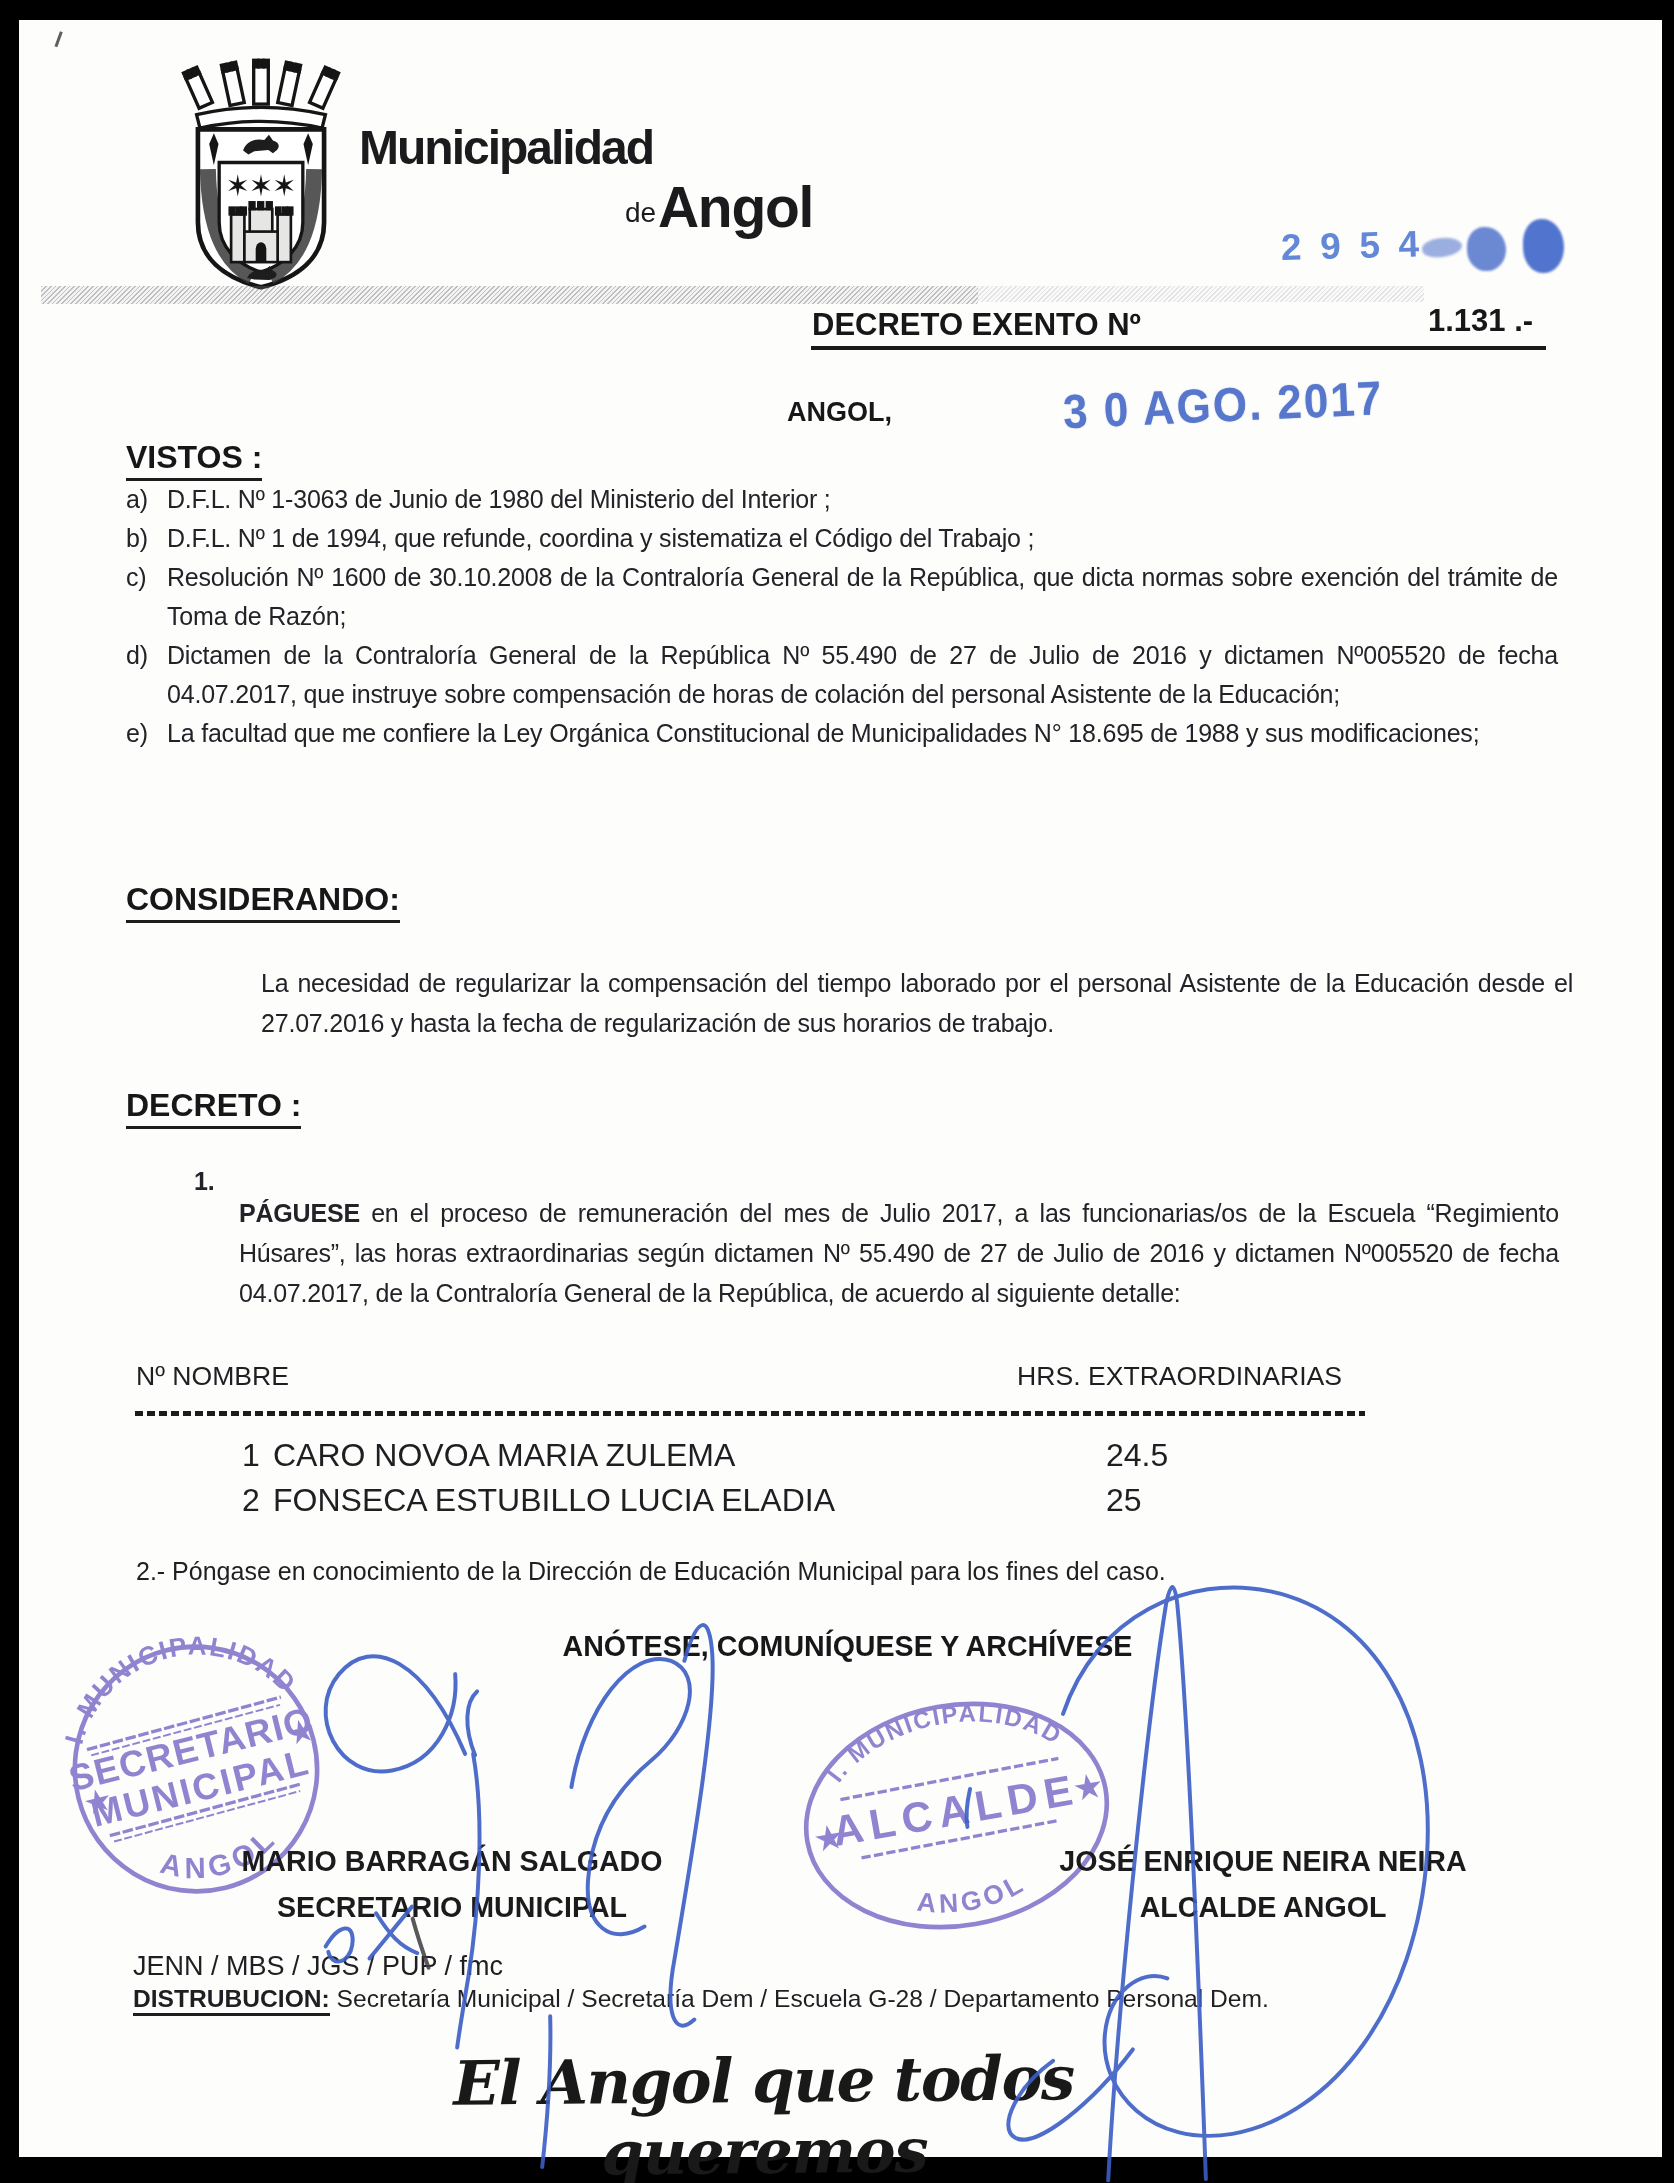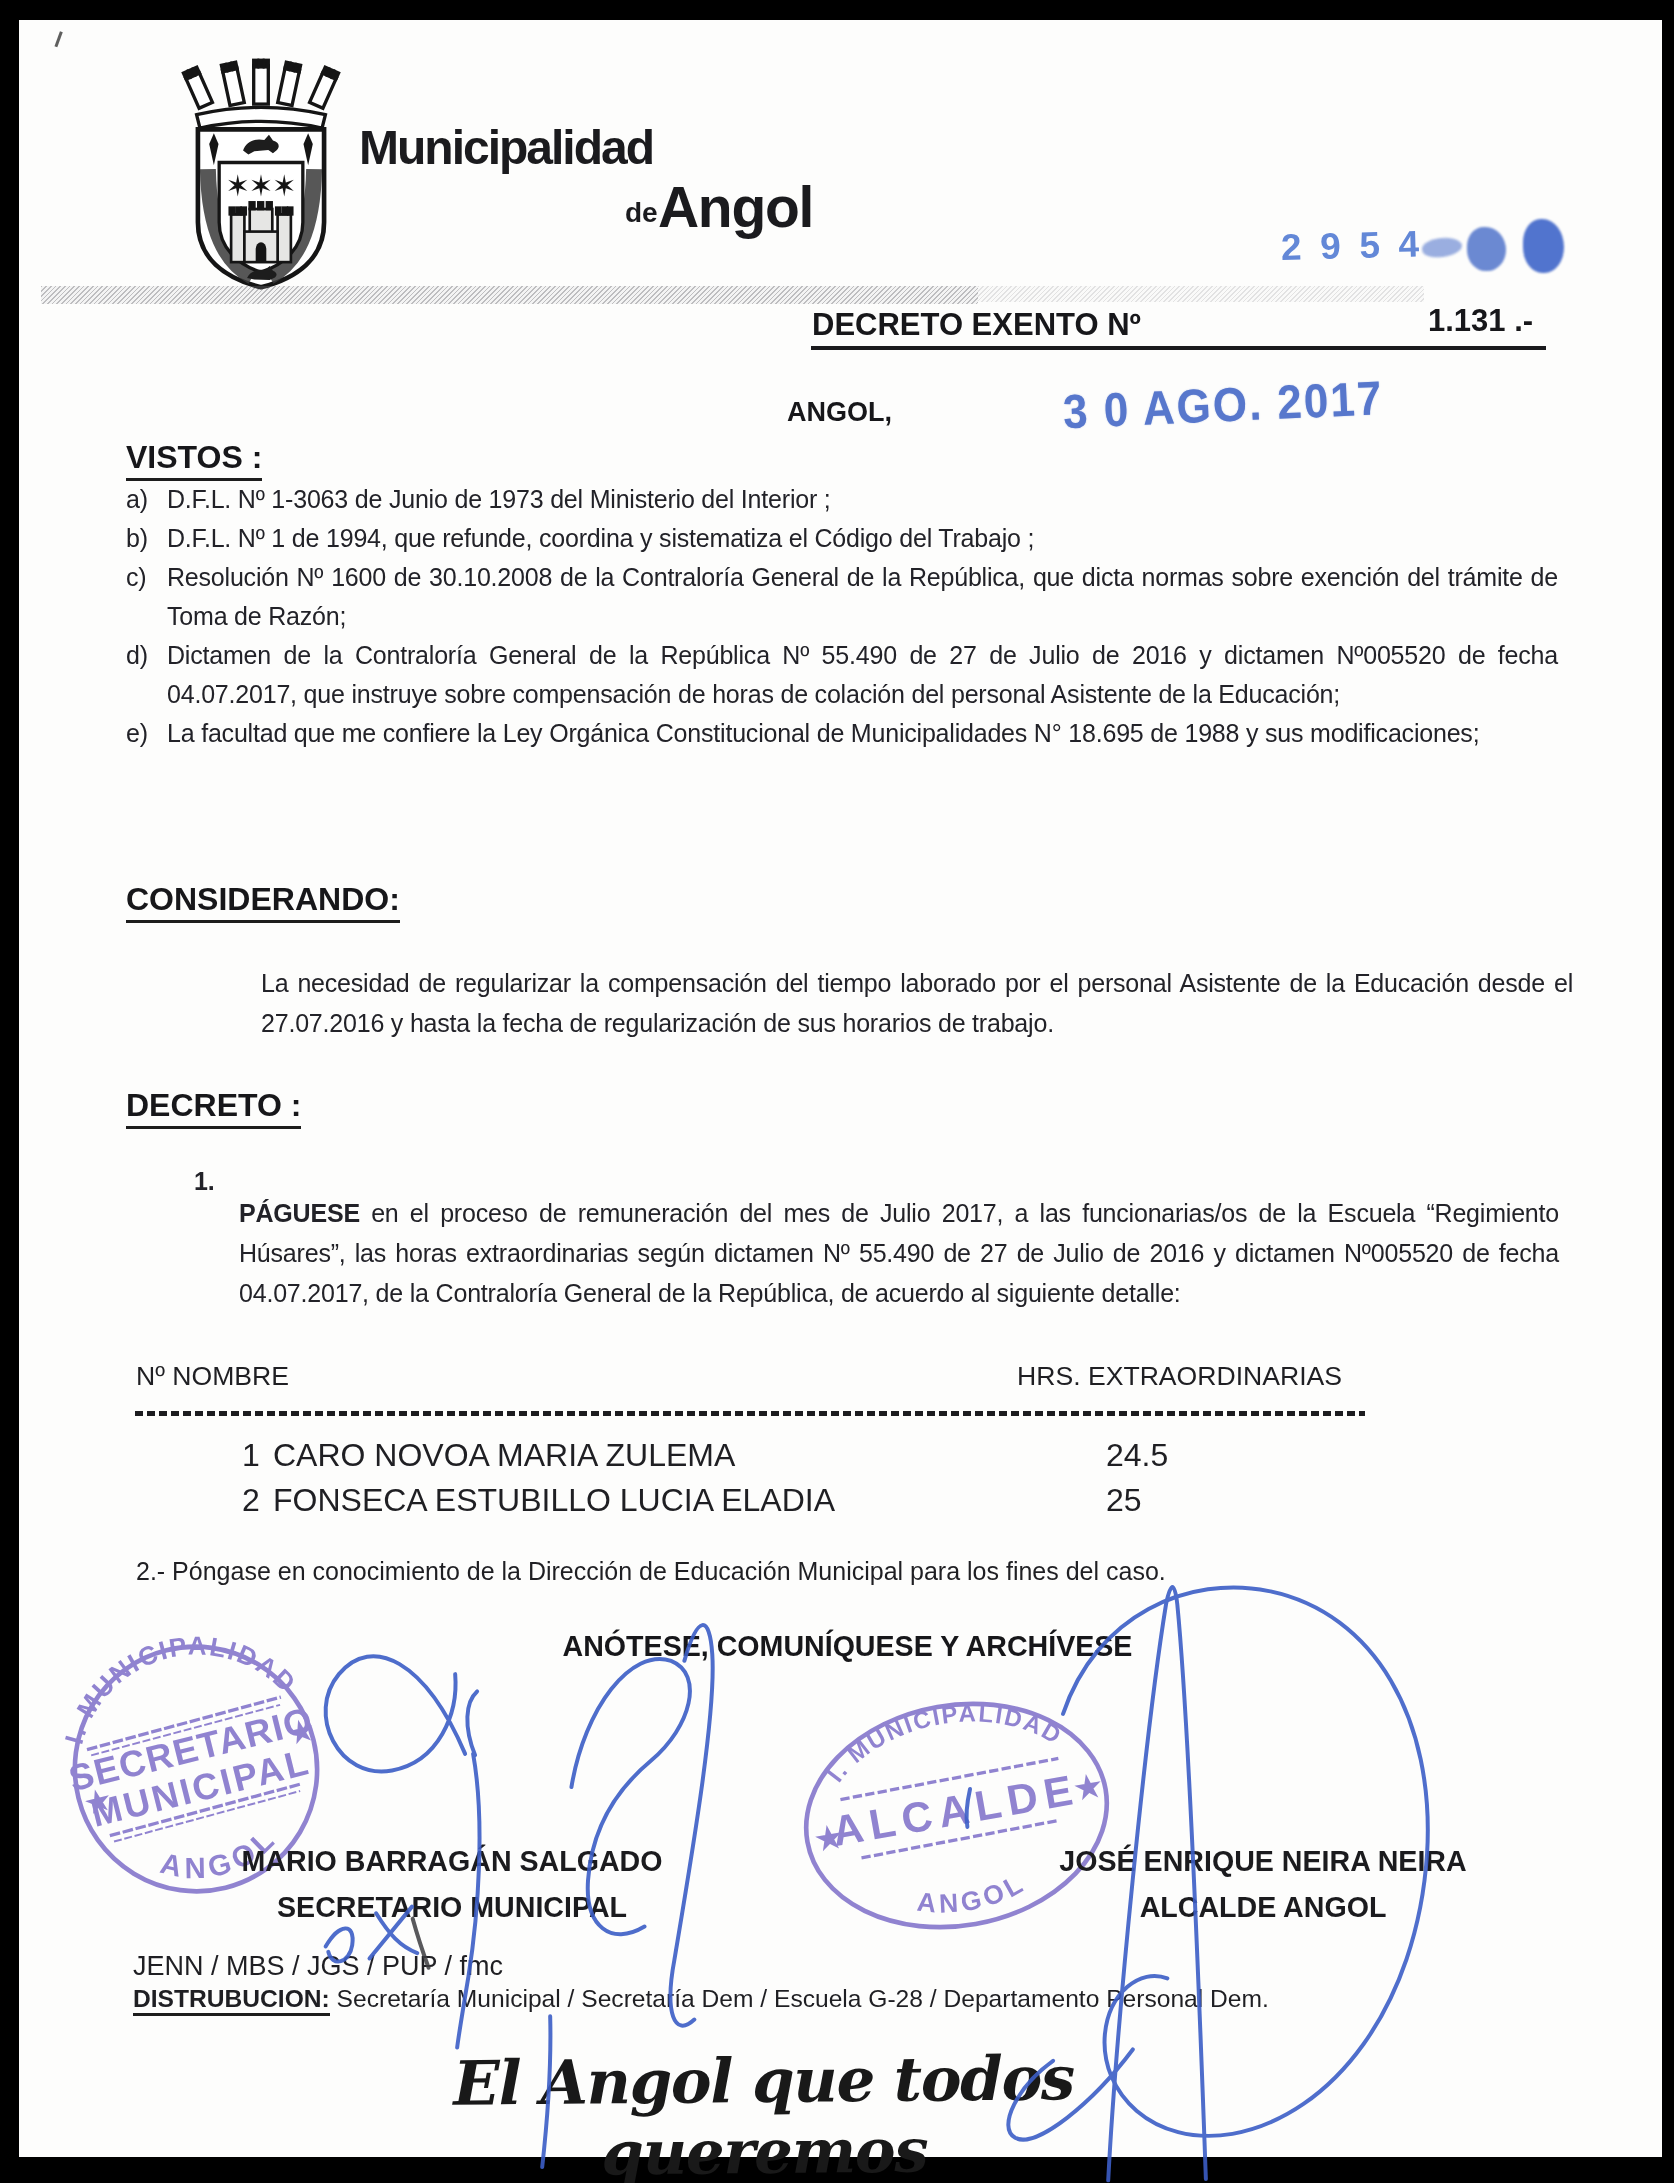--- a/index.html
+++ b/index.html
@@ -8,21 +8,21 @@
     font-family:"Liberation Sans",sans-serif;color:#1f1f23;
     -webkit-font-smoothing:antialiased;
   }
   .page{position:absolute;inset:0;overflow:hidden;}
   .paper{position:absolute;left:18.6px;top:20px;right:13.3px;bottom:26px;background:#fdfdfc;}
   .abs{position:absolute;}
   .corner-mark{left:57px;top:32px;width:4px;height:16px;border-left:3.3px solid #2a2a2a;transform:rotate(20deg);opacity:.75;}
 
   
   .logo-line1{left:359px;top:120px;font-size:48px;font-weight:bold;letter-spacing:-2px;color:#1b1b1e;}
-  .logo-de{left:625px;top:197px;font-size:28px;font-weight:bold;color:#1b1b1e;}
+  .logo-de{left:625px;top:197px;font-size:28px;font-weight:normal;color:#1b1b1e;}
   .logo-angol{left:658px;top:174px;font-size:57px;font-weight:bold;letter-spacing:-1.3px;color:#1b1b1e;}
 
   .folio{left:1281px;top:225px;font-size:37px;font-weight:bold;color:#5b82d6;letter-spacing:18.6px;transform:rotate(-1.5deg);opacity:.95;}
   .smudge{border-radius:45% 55% 50% 50%;filter:blur(1.3px);}
   .sm1{left:1422px;top:238px;width:40px;height:18.6px;background:rgba(72,110,200,.55);transform:rotate(-8deg);}
   .sm2{left:1467px;top:227px;width:39px;height:44px;background:rgba(58,98,196,.75);}
   .sm3{left:1523px;top:219px;width:41px;height:54px;background:rgba(50,92,198,.85);}
 
   .halftone{left:41px;top:286px;width:937px;height:18px;
     background:repeating-linear-gradient(135deg,rgba(95,95,102,.40) 0 1.3px,rgba(200,200,205,.18) 1.3px 3.3px);}
@@ -185,21 +185,21 @@
   <div class="abs title-underline"></div>
 
   <div class="abs city">ANGOL,</div>
   <div class="abs date-stamp">3 0 AGO. 2017</div>
 
   <div class="abs heading vistos-heading"><span class="hu">VISTOS :</span></div>
 
   <div class="abs vistos-list bodytext">
     <div class="v-item">
       <div class="v-letter">a)</div>
-      <div class="v-text">D.F.L. Nº 1-3063 de Junio de 1973 del Ministerio del Interior ;</div>
+      <div class="v-text">D.F.L. Nº 1-3063 de Junio de 1980 del Ministerio del Interior ;</div>
     </div>
     <div class="v-item">
       <div class="v-letter">b)</div>
       <div class="v-text">D.F.L. Nº 1 de 1994, que refunde, coordina y sistematiza el Código del Trabajo ;</div>
     </div>
     <div class="v-item">
       <div class="v-letter">c)</div>
       <div class="v-text">Resolución Nº 1600 de 30.10.2008 de la Contraloría General de la República, que dicta normas sobre exención del trámite de Toma de Razón;</div>
     </div>
     <div class="v-item">

